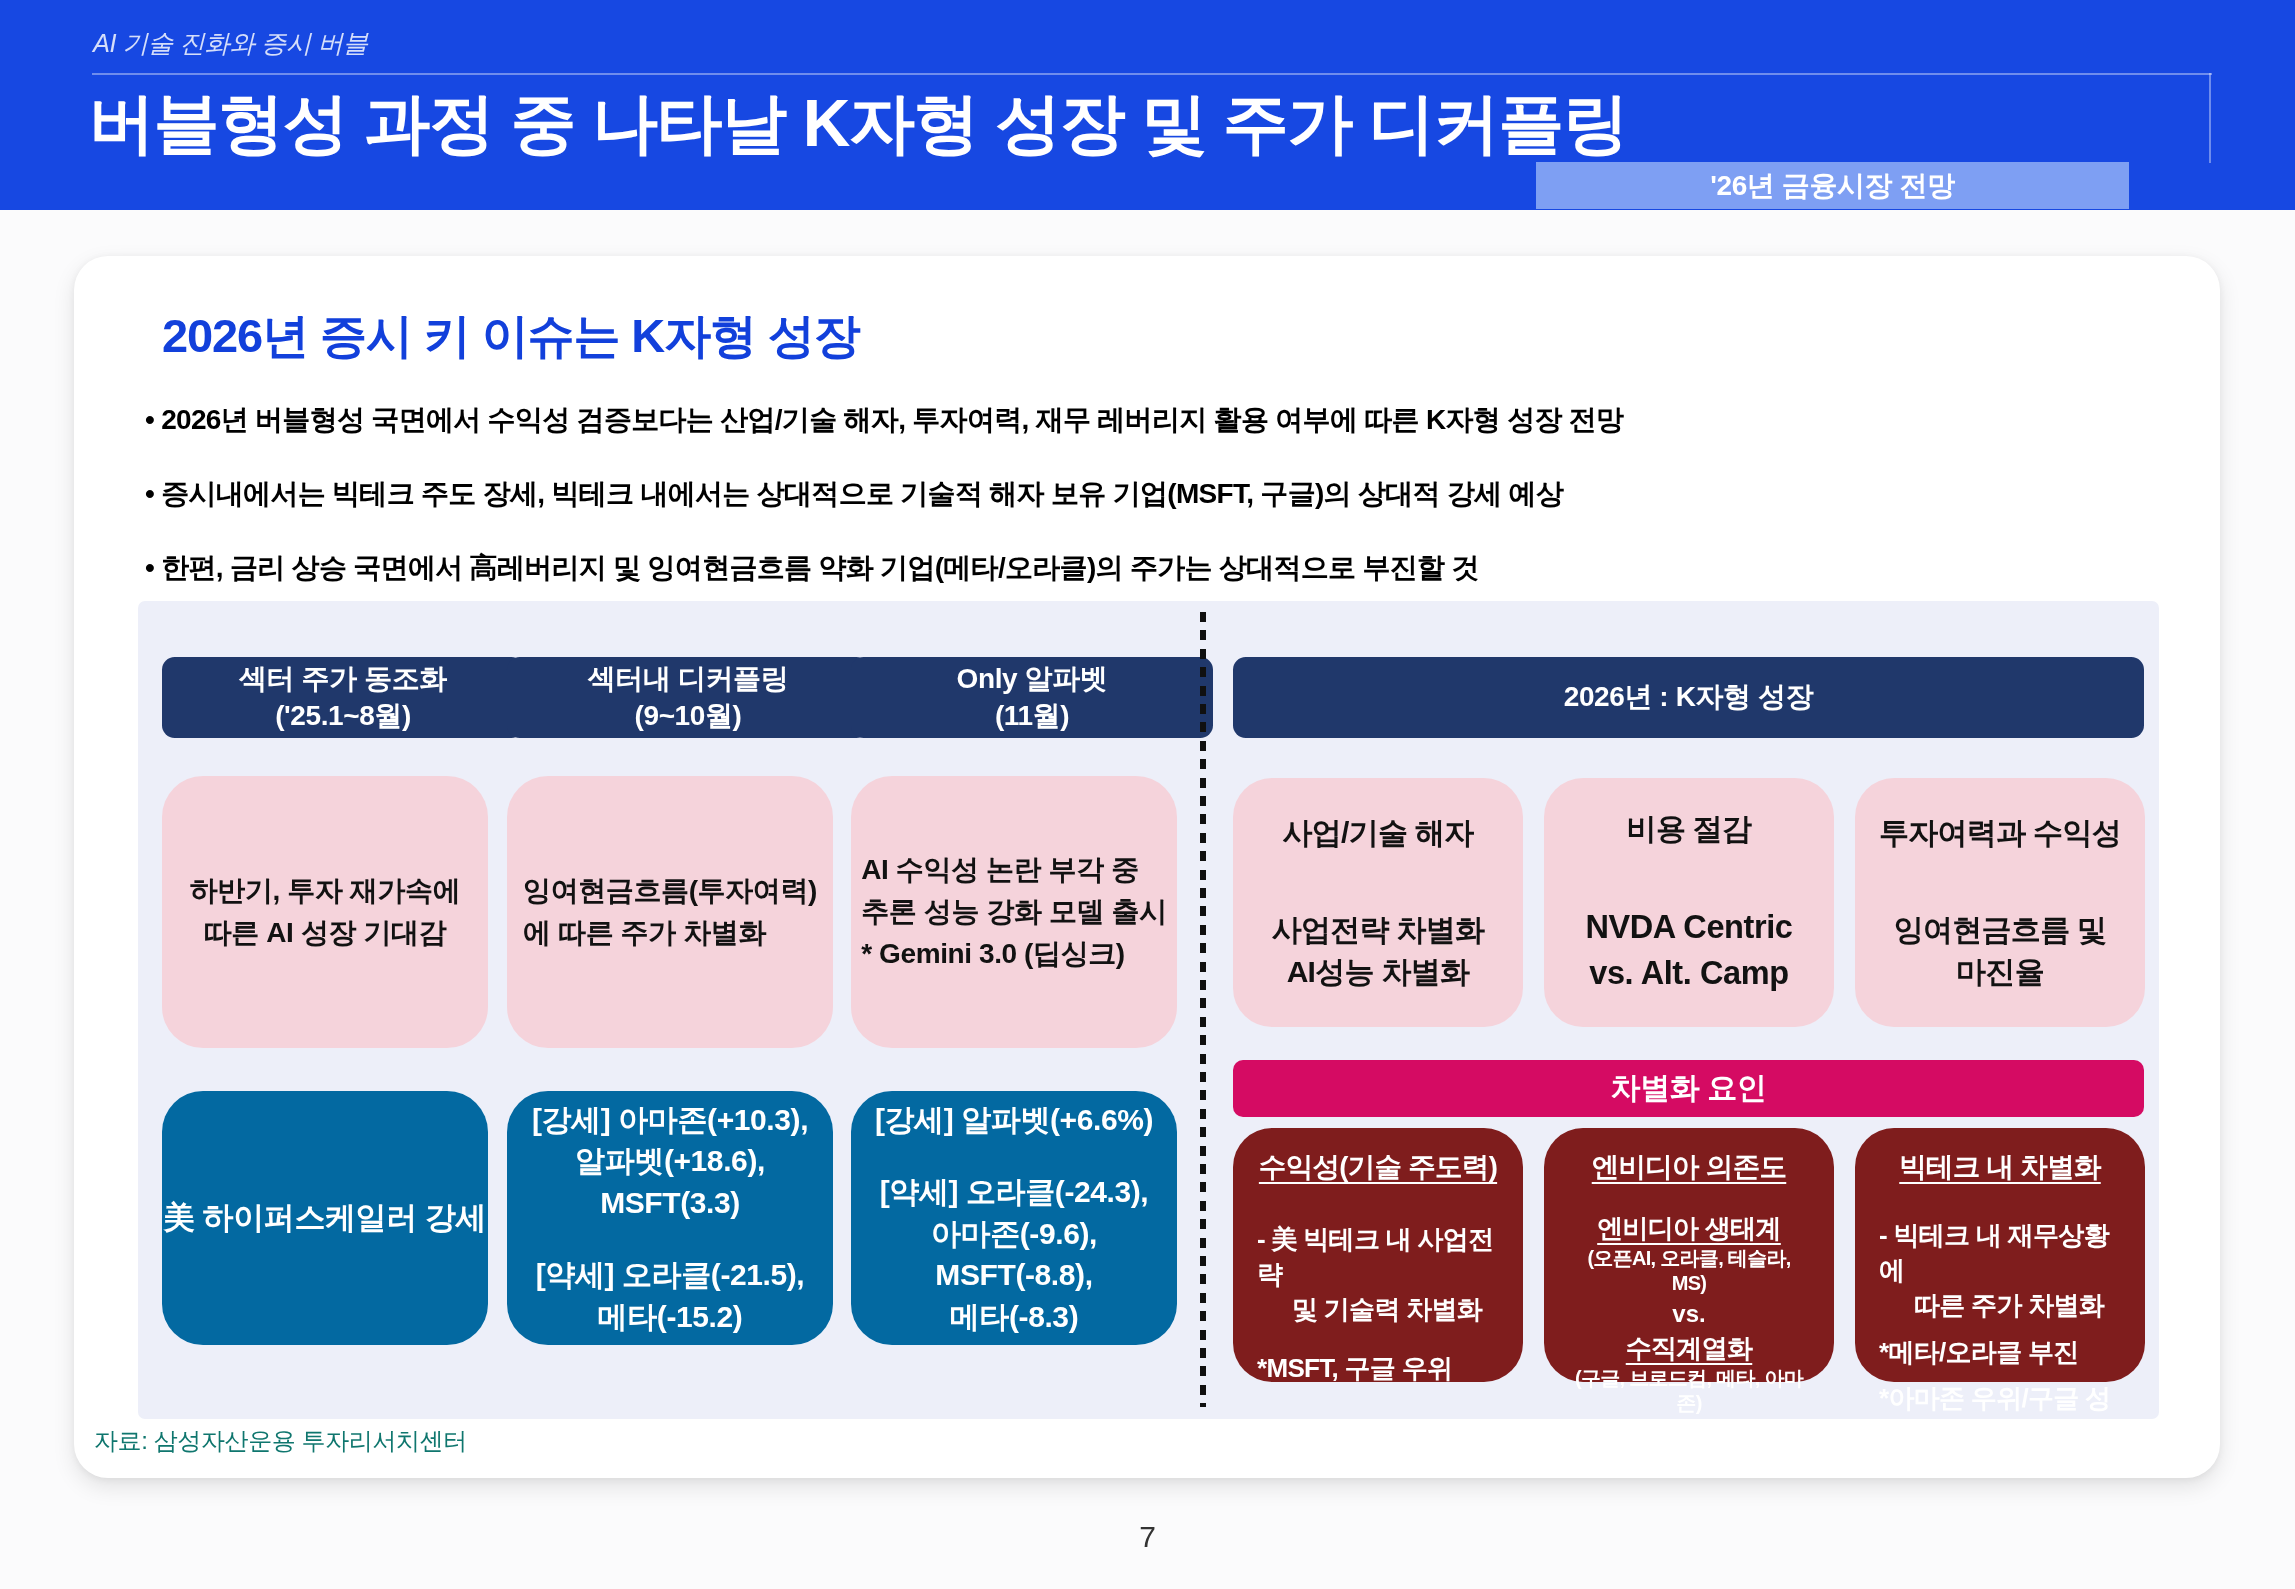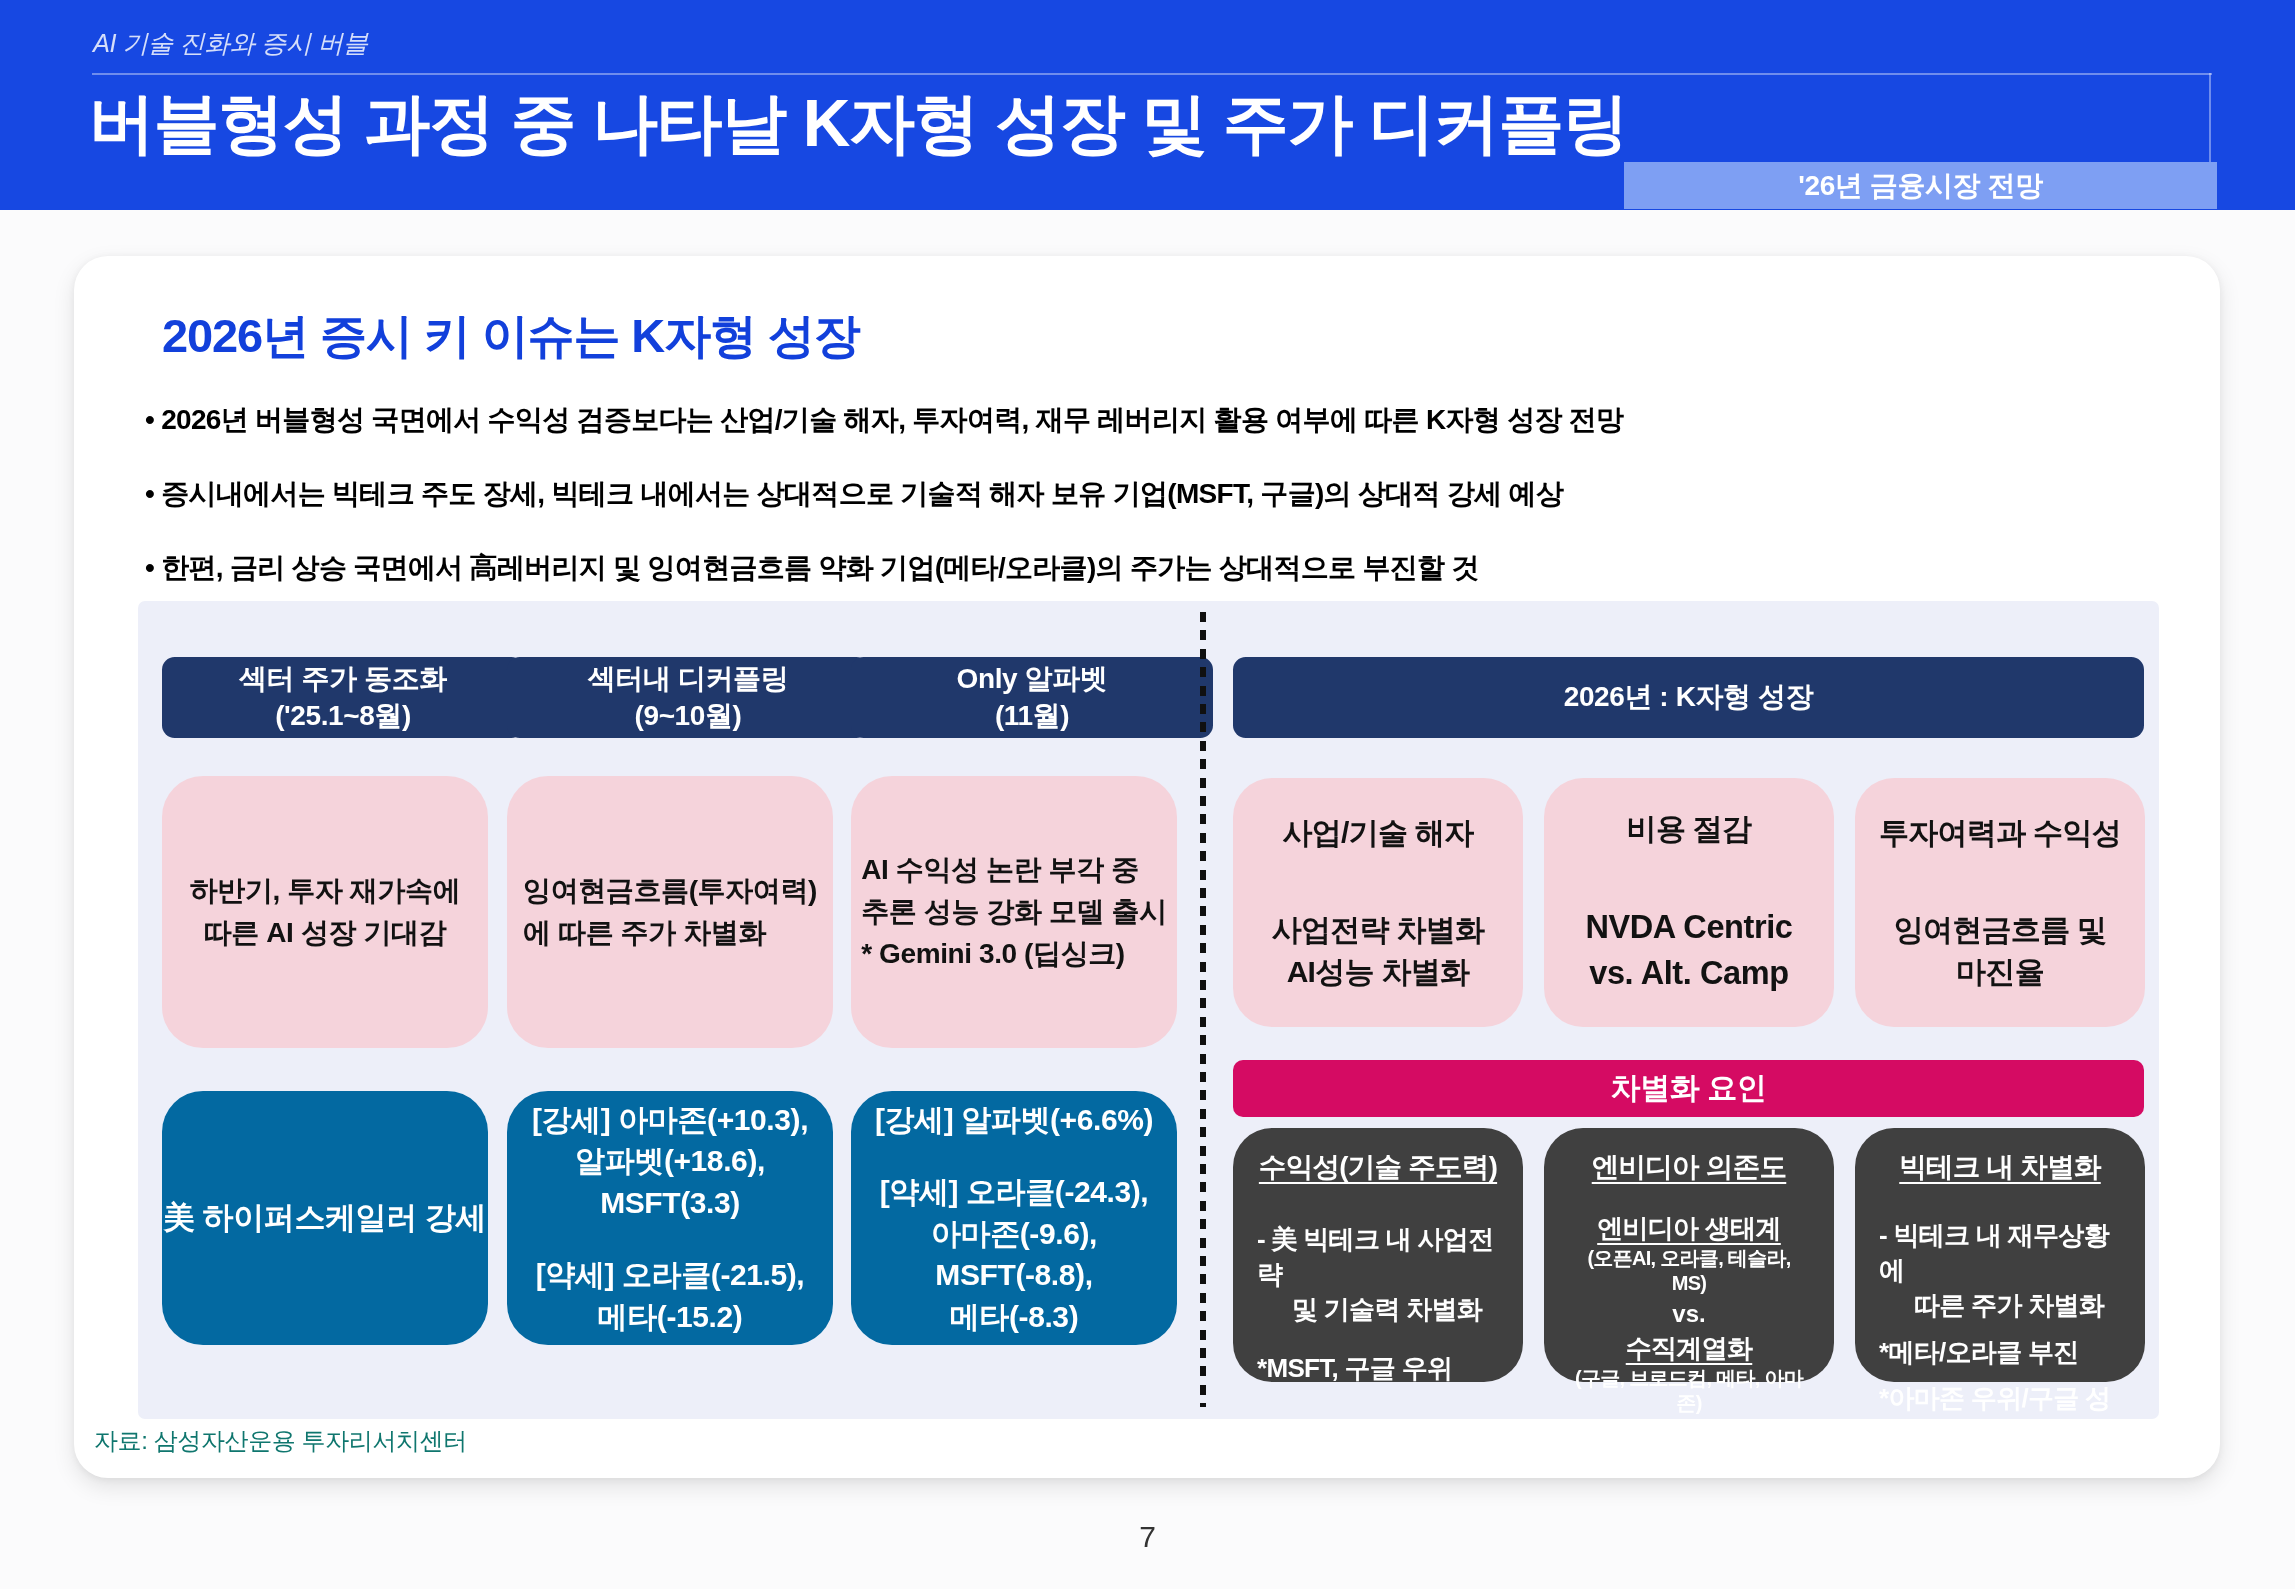--- a/index.html
+++ b/index.html
@@ -10,21 +10,21 @@
     -webkit-font-smoothing:antialiased;
   }
   .abs{position:absolute;}
 
   
   .topbar{left:0;top:0;width:2295px;height:210px;background:#1748E2;}
   .eyebrow{left:93px;top:27px;font-size:25.4px;font-weight:500;color:rgba(255,255,255,.82);letter-spacing:-0.4px;font-style:italic;}
   .toprule{left:92px;top:73px;width:2120px;height:2.1px;background:rgba(255,255,255,.38);}
   .vrule{left:2209px;top:73px;width:2.1px;height:90px;background:rgba(255,255,255,.38);}
   .title{left:89px;top:79px;margin:0;font-size:66px;font-weight:800;color:#ffffff;letter-spacing:-1.4px;white-space:nowrap;}
-  .badge{left:1624px;top:162px;width:593px;height:47px;background:#7E9FF3;color:#ffffff;
+  .badge{left:1536px;top:162px;width:593px;height:47px;background:#7E9FF3;color:#ffffff;
          font-size:28px;font-weight:600;display:flex;align-items:center;justify-content:center;letter-spacing:-0.4px;}
 
   
   .card{left:74px;top:256px;width:2146px;height:1222px;background:#ffffff;border-radius:34px;
         box-shadow:0 8.5px 22.6px rgba(0,0,0,.10),0 1.4px 7px rgba(0,0,0,.05);}
   .heading{left:88px;top:49px;margin:0;font-size:47px;font-weight:800;color:#1240DB;letter-spacing:-1.1px;white-space:nowrap;}
   .bullets{left:71px;top:145px;width:2034px;}
   .bullet{font-size:28px;font-weight:700;color:#000000;letter-spacing:-0.7px;margin-bottom:36px;white-space:nowrap;}
 
   
@@ -62,21 +62,21 @@
   .rpink.r0{left:1095px;} .rpink.r1{left:1406px;} .rpink.r2{left:1717px;}
   .rptitle{font-size:30px;font-weight:700;letter-spacing:-0.7px;margin-bottom:55px;}
   .rpline{font-size:30px;font-weight:600;line-height:1.4;letter-spacing:-0.7px;}
   .rpline.en{font-size:32.5px;font-weight:700;letter-spacing:-0.4px;}
 
   
   .magenta{left:1095px;top:459px;width:911px;height:57px;background:#D50B63;border-radius:10px;
            color:#fff;font-size:30px;font-weight:700;display:flex;align-items:center;justify-content:center;letter-spacing:-0.4px;}
 
   
-  .rblue{top:527px;width:290px;height:254px;background:#404040;border-radius:39px;color:#fff;
+  .rblue{top:527px;width:290px;height:254px;background:#7f1d1d;border-radius:39px;color:#fff;
          display:flex;flex-direction:column;padding:21px 24px;box-sizing:border-box;}
   .rblue.r0{left:1095px;} .rblue.r1{left:1406px;} .rblue.r2{left:1717px;}
   .rbtitle{font-size:27.5px;font-weight:700;text-align:center;letter-spacing:-0.7px;
            text-decoration:underline;text-underline-offset:6.4px;text-decoration-thickness:2.1px;}
   .rbody{font-size:26px;font-weight:700;line-height:1.35;letter-spacing:-0.7px;text-align:left;}
   .indent{padding-left:35px;}
   .star{margin-top:24px;}
   .centerstack{text-align:center;}
   .u{text-decoration:underline;text-underline-offset:5.7px;text-decoration-thickness:2.1px;}
   .ecol{font-size:26px;font-weight:700;letter-spacing:-0.7px;line-height:1.3;}

